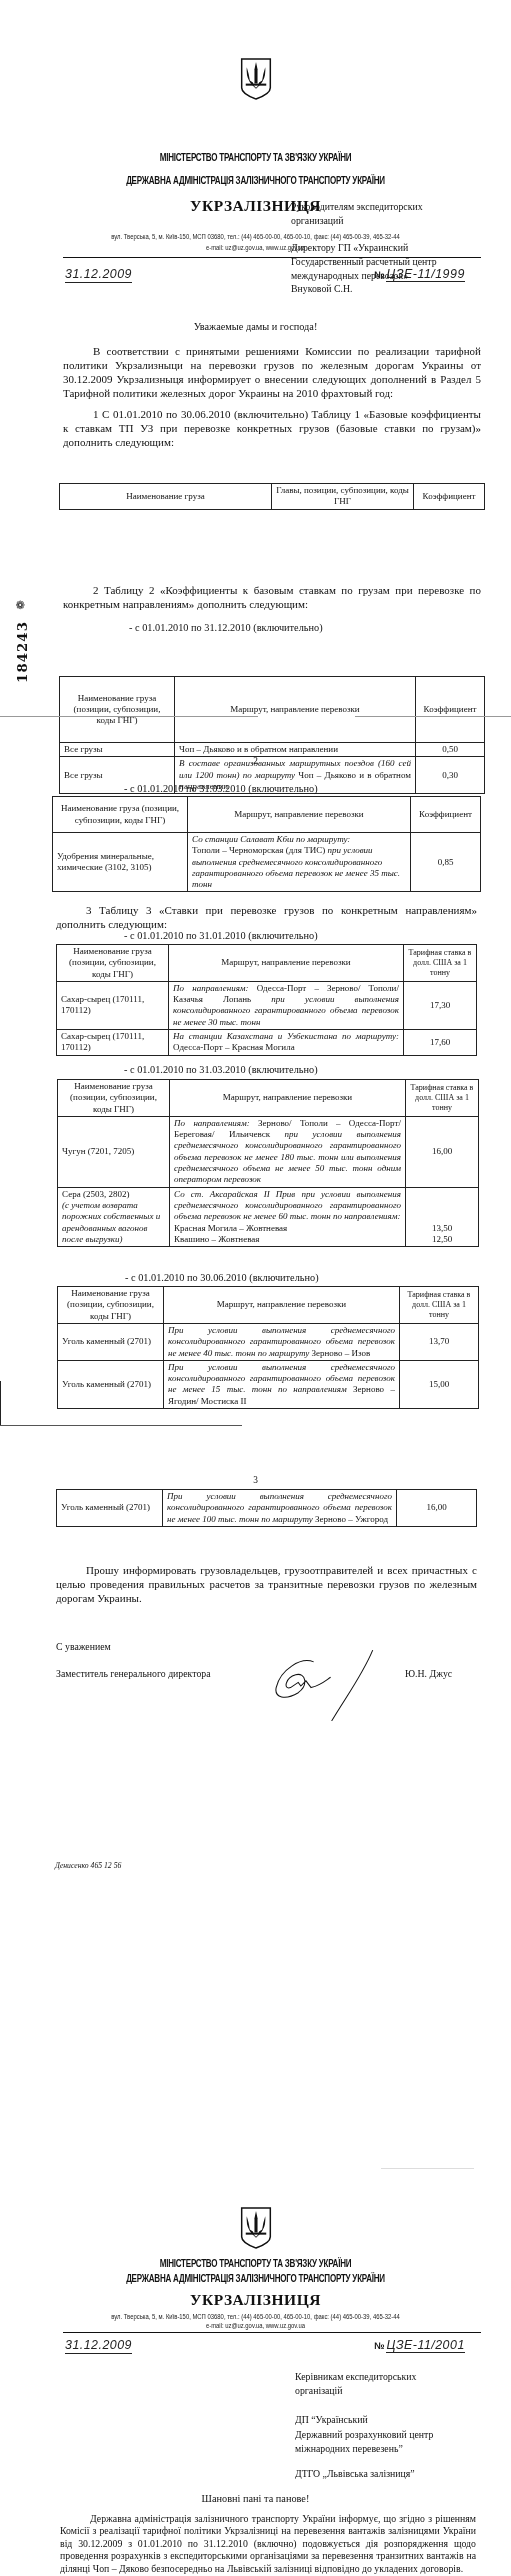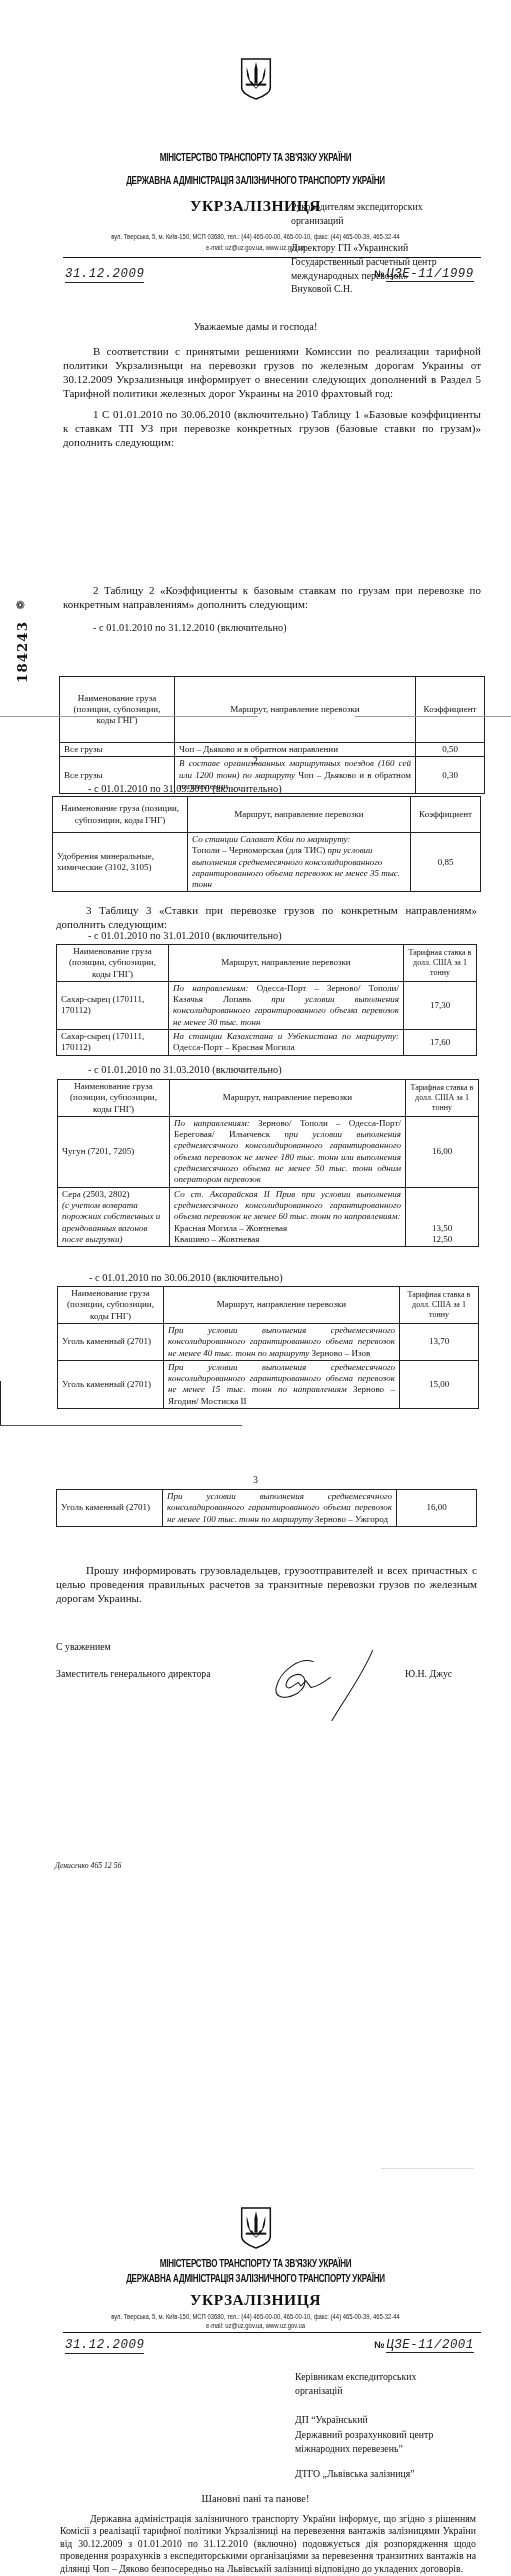--- a/index.html
+++ b/index.html
@@ -11,28 +11,28 @@
   .abs { position: absolute; }
 
   
   .crest { position: absolute; left: 256px; width: 31px; height: 42px; transform: translateX(-50%); }
   .lh-line { position: absolute; left: 0; width: 511px; text-align: center; font-weight: bold; letter-spacing: -0.3px; }
   .lh-ministry { font-family: "Liberation Sans", sans-serif; font-size: 10.3px; transform: scaleX(0.78); }
   .lh-admin { font-family: "Liberation Sans", sans-serif; font-size: 10.3px; transform: scaleX(0.78); }
   .lh-uz { font-family: "Liberation Serif", serif; font-size: 15.5px; letter-spacing: 0.5px; }
   .lh-addr { position: absolute; left: 0; width: 511px; text-align: center; font-family: "Liberation Sans", sans-serif; font-size: 7.2px; transform: scaleX(0.82); color: #222; }
   .lh-rule { position: absolute; left: 63px; width: 418px; border-top: 1.5px solid #111; }
-  .hand { font-family: Liberation Mono, monospace; font-style: italic; font-size: 12.4px; color: #222; letter-spacing: 0.5px; border-bottom: 0.8px solid #222; line-height: 1.1; }
+  .hand { font-family: Liberation Sans, sans-serif; font-style: italic; font-size: 12.4px; color: #222; letter-spacing: 0.5px; border-bottom: 0.8px solid #222; line-height: 1.1; }
   .num-label { font-family: "Liberation Sans", sans-serif; font-size: 9.3px; font-weight: bold; }
 
   .addressee { position: absolute; left: 291px; font-size: 9.8px; line-height: 14px; transform-origin: left top; }
   .salut { position: absolute; left: 0; width: 511px; text-align: center; font-size: 10.3px; }
   .para { position: absolute; left: 63px; width: 418px; font-size: 11px; line-height: 14px; text-align: justify; }
   .indent { text-indent: 30px; }
-  .sub { position: absolute; font-size: 10.3px; }
+  .sub { position: absolute; font-size: 10.3px; margin-left: 36px; }
 
   table.t { position: absolute; border-collapse: collapse; font-size: 9px; line-height: 11.3px; }
   table.t td, table.t th { border: 0.8px solid #222; padding: 1px 4.1px; vertical-align: middle; font-weight: normal; }
   table.t th { text-align: center; }
   td.c { text-align: center; }
   td.top { vertical-align: top; }
   .it { font-style: italic; }
   td.just { text-align: justify; font-family: Liberation Serif, serif; }
 
   .page-sep { position: absolute; border-top: 0.5px solid #999; }
@@ -73,20 +73,25 @@
   <div style="position:absolute;top:69px;white-space:nowrap">международных перевозок»</div>
   <div style="position:absolute;top:82px;white-space:nowrap">Внуковой С.Н.</div>
 </div>
 
 <div class="salut" style="top:321px">Уважаемые дамы и господа!</div>
 <div class="para indent" style="top:344px">В соответствии с принятыми решениями Комиссии по реализации тарифной политики Укрзализныци на перевозки грузов по железным дорогам Украины от 30.12.2009 Укрзализныця информирует о внесении следующих дополнений в Раздел 5 Тарифной политики железных дорог Украины на 2010 фрахтовый год:</div>
 <div class="para indent" style="top:407px">1 С 01.01.2010 по 30.06.2010 (включительно) Таблицу 1 «Базовые коэффициенты к ставкам ТП УЗ при перевозке конкретных грузов (базовые ставки по грузам)» дополнить следующим:</div>
 
 <table class="t" style="left:59px;top:483px;width:426px">
   <tbody>
+      <tr>
+    <th style="width:212px">Наименование груза</th>
+    <th style="width:142px">Главы, позиции, субпозиции, коды ГНГ</th>
+    <th>Коэффициент</th>
+  </tr>
 </tbody>
   </table>
 
 <div class="para indent" style="top:583px">2 Таблицу 2 «Коэффициенты к базовым ставкам по грузам при перевозке по конкретным направлениям» дополнить следующим:</div>
 <div class="sub" style="left:93px;top:622px">- с 01.01.2010 по 31.12.2010 (включительно)</div>
 
 <table class="t" style="left:59px;top:676px;width:426px">
   <tbody>
       <tr>
     <th style="width:115px;height:66px">Наименование груза (позиции, субпозиции, коды ГНГ)</th>

